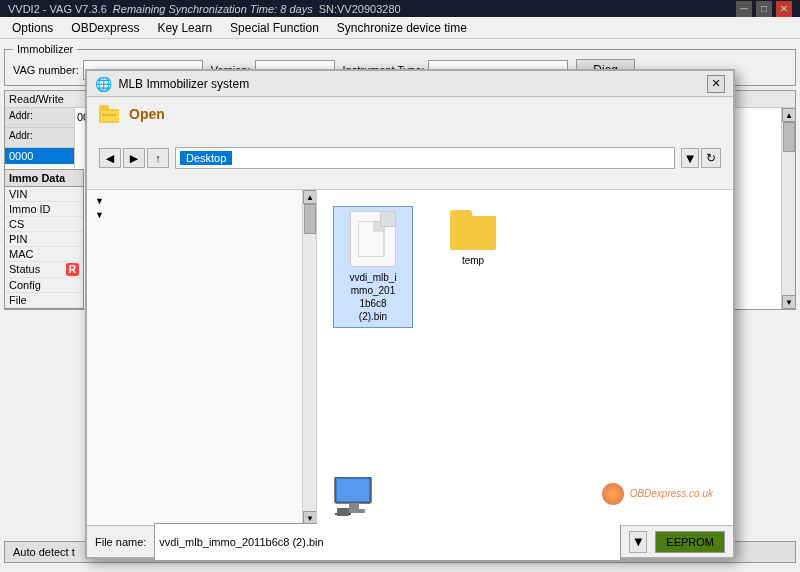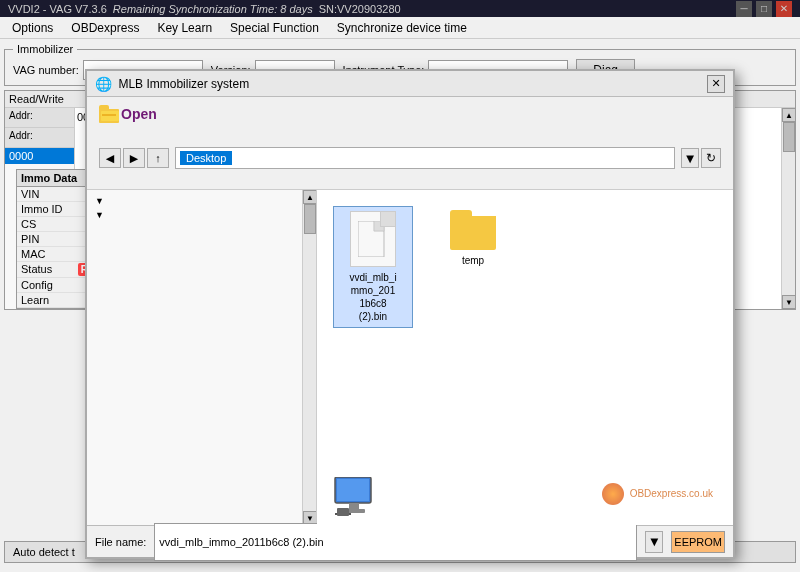--- a/index.html
+++ b/index.html
@@ -206,23 +206,24 @@
       cursor: pointer;
       display: flex; align-items: center; justify-content: center;
       font-size: 11px;
     }
 
     
     .open-section {
       padding: 8px 12px 4px;
       font-size: 14px;
       font-weight: bold;
-      color: #701a75;
-      display: flex;
-      align-items: center;
+      color: #a16207;
+      display: flex;
+      align-items: center;
+      gap: 8px;
     }
 
     
     .nav-bar {
       display: flex;
       align-items: center;
       padding: 4px 12px;
       gap: 2px;
       border-bottom: 1px solid #ccc;
     }
@@ -423,22 +424,22 @@
     .filename-input {
       flex: 1;
       height: 38px;
       border: 1px solid #999;
       background: #fff;
       padding: 8px 4px;
       font-size: 11px;
     }
     .eeprom-btn {
       height: 22px;
-      padding: 0 2px;
-      background: #fdba74;
+      padding: 0 10px;
+      background: #4d7c0f;
       border: 1px solid #999;
       font-size: 11px;
       cursor: pointer;
       white-space: nowrap;
     }
 
     
     .sync-info { color: #ccc; font-size: 11px; font-style: italic; }
     .sn-info { color: #ccc; font-size: 11px; }
 
@@ -513,21 +514,21 @@
       <div class="scrollbar-vertical">
         <div class="scroll-arrow">▲</div>
         <div class="scroll-track">
           <div class="scroll-thumb"></div>
         </div>
         <div class="scroll-arrow">▼</div>
       </div>
     </div>
   </div>
 
-  <div style="position:absolute; left:16px; top:130px; width:80px; z-index:1;">
+  <div style="position:absolute; left:4px; top:130px; width:80px; z-index:1;">
     <div style="font-size:11px;font-weight:bold;padding:2px 4px;background:#e0e0e0;border:1px solid #999;border-bottom:none;">Immo Data</div>
     <div style="border:1px solid #999;background:#f0f0f0;">
       <div class="immo-row">
           <span class="immo-label">VIN</span>
         </div>
       <div class="immo-row">
           <span class="immo-label">Immo ID</span>
         </div>
       <div class="immo-row">
           <span class="immo-label">CS</span>
@@ -539,21 +540,21 @@
           <span class="immo-label">MAC</span>
         </div>
       <div class="immo-row">
           <span class="immo-label">Status</span>
           <span class="r-badge">R</span>
         </div>
       <div class="immo-row">
           <span class="immo-label">Config</span>
         </div>
       <div class="immo-row">
-          <span class="immo-label">Learn</span>
+          <span class="immo-label">File</span>
         </div>
     </div>
   </div>
 
   <div class="auto-detect-bar">
     <span>Auto detect t</span>
   </div>
 
   <div class="mlb-dialog">
 
@@ -648,21 +649,21 @@
 
             <rect x="10" y="32" width="22" height="4" rx="1" fill="#888"></rect>
 
             <rect x="2" y="36" width="16" height="2" fill="#555"></rect>
             <rect x="4" y="31" width="12" height="8" rx="1" fill="#666"></rect>
           </svg>
         </div>
 
         <div class="obd-watermark">
           <span style="display:inline-block;width:22px;height:22px;border-radius:50%;background:radial-gradient(circle, #ff8800, #cc3300);vertical-align:middle;margin-right:3px;"></span>
-          <span style="font-size:10px;color:#cc5500;">OBDexpress.co.uk</span>
+          <span style="font-size:10px;color:#cc5500;font-style:italic;">OBDexpress.co.uk</span>
         </div>
       </div>
     </div>
 
     <div class="footer-bar">
       <span class="filename-label">File name:</span>
       <input class="filename-input" type="text" value="vvdi_mlb_immo_2011b6c8 (2).bin" style="">
       <button class="nav-dropdown" style="width:18px;height:22px;">▼</button>
       <button class="eeprom-btn">EEPROM</button>
     </div>

